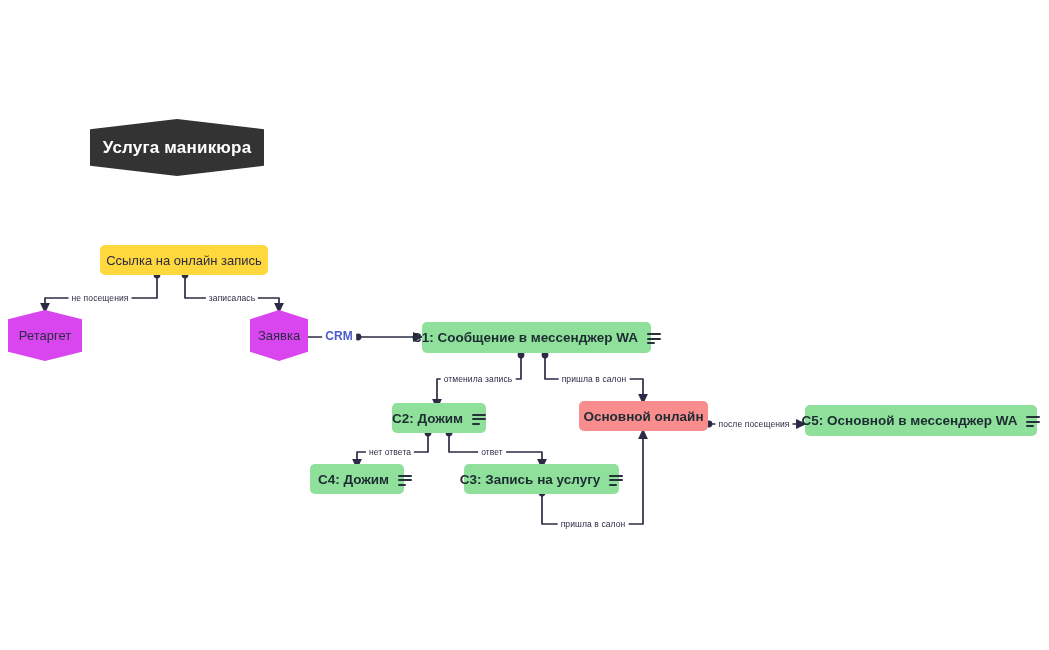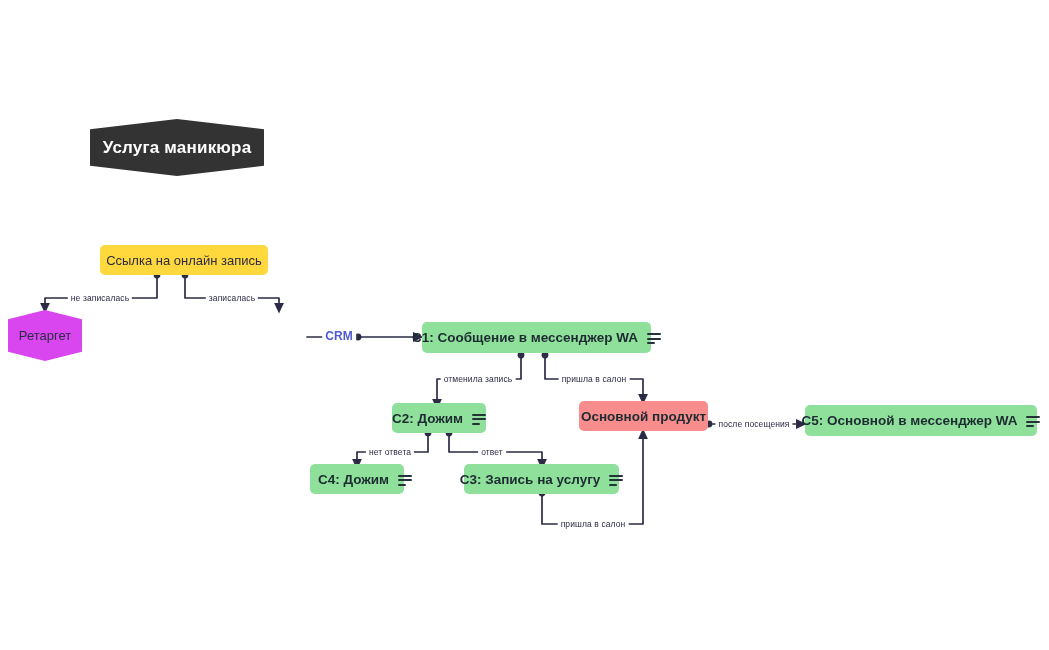--- a/index.html
+++ b/index.html
@@ -140,21 +140,21 @@
       <circle cx="449" cy="433" r="3.4" fill="#2b2b45" stroke="none"></circle>
 
       <path d="M542,493 L542,524 L643,524 L643,434" marker-end="url(#arw)"></path>
       <circle cx="542" cy="493" r="3.4" fill="#2b2b45" stroke="none"></circle>
 
       <path d="M709,424 L801,424" marker-end="url(#arw)"></path>
       <circle cx="709" cy="424" r="3.4" fill="#2b2b45" stroke="none"></circle>
     </g>
   </svg>
 
-  <div class="edge-label" style="left:100px; top:298px;">не записалась</div>
+  <div class="edge-label" style="left:100px; top:298px;">не посещения</div>
 
   <div class="edge-label" style="left:232px; top:298px;">записалась</div>
 
   <div class="edge-label accent" style="left:339px; top:336px;">CRM</div>
 
   <div class="edge-label" style="left:478px; top:379px;">отменила запись</div>
 
   <div class="edge-label" style="left:594px; top:379px;">пришла в салон</div>
 
   <div class="edge-label" style="left:390px; top:452px;">нет ответа</div>
@@ -170,41 +170,44 @@
   </div>
 
   <div class="node node-rect yellow" style="left:100px; top:245px; width:168px; height:30px;">
     <span class="node-label t-node">Ссылка на онлайн запись</span>
   </div>
 
   <div class="node node-hex grey" style="left:8px; top:310px; width:74px; height:51px;">
     <span class="node-label t-hex">Ретаргет</span>
   </div>
 
+  <div class="node node-hex grey" style="left:250px; top:310px; width:58px; height:51px;">
+    <span class="node-label t-hex">Заявка</span>
+  </div>
 
   <div class="node node-rect green" style="left:422px; top:322px; width:229px; height:31px;">
     <span class="node-label t-major">C1: Сообщение в мессенджер WA</span>
     <span class="list-icon">
         <i></i>
         <i></i>
         <i></i>
       </span>
   </div>
 
   <div class="node node-rect green" style="left:392px; top:403px; width:94px; height:30px;">
     <span class="node-label t-major">C2: Дожим</span>
     <span class="list-icon">
         <i></i>
         <i></i>
         <i></i>
       </span>
   </div>
 
   <div class="node node-rect red" style="left:579px; top:401px; width:129px; height:30px;">
-    <span class="node-label t-major">Основной продукт</span>
+    <span class="node-label t-major">Основной онлайн</span>
   </div>
 
   <div class="node node-rect green" style="left:805px; top:405px; width:232px; height:31px;">
     <span class="node-label t-major">C5: Основной в мессенджер WA</span>
     <span class="list-icon">
         <i></i>
         <i></i>
         <i></i>
       </span>
   </div>

